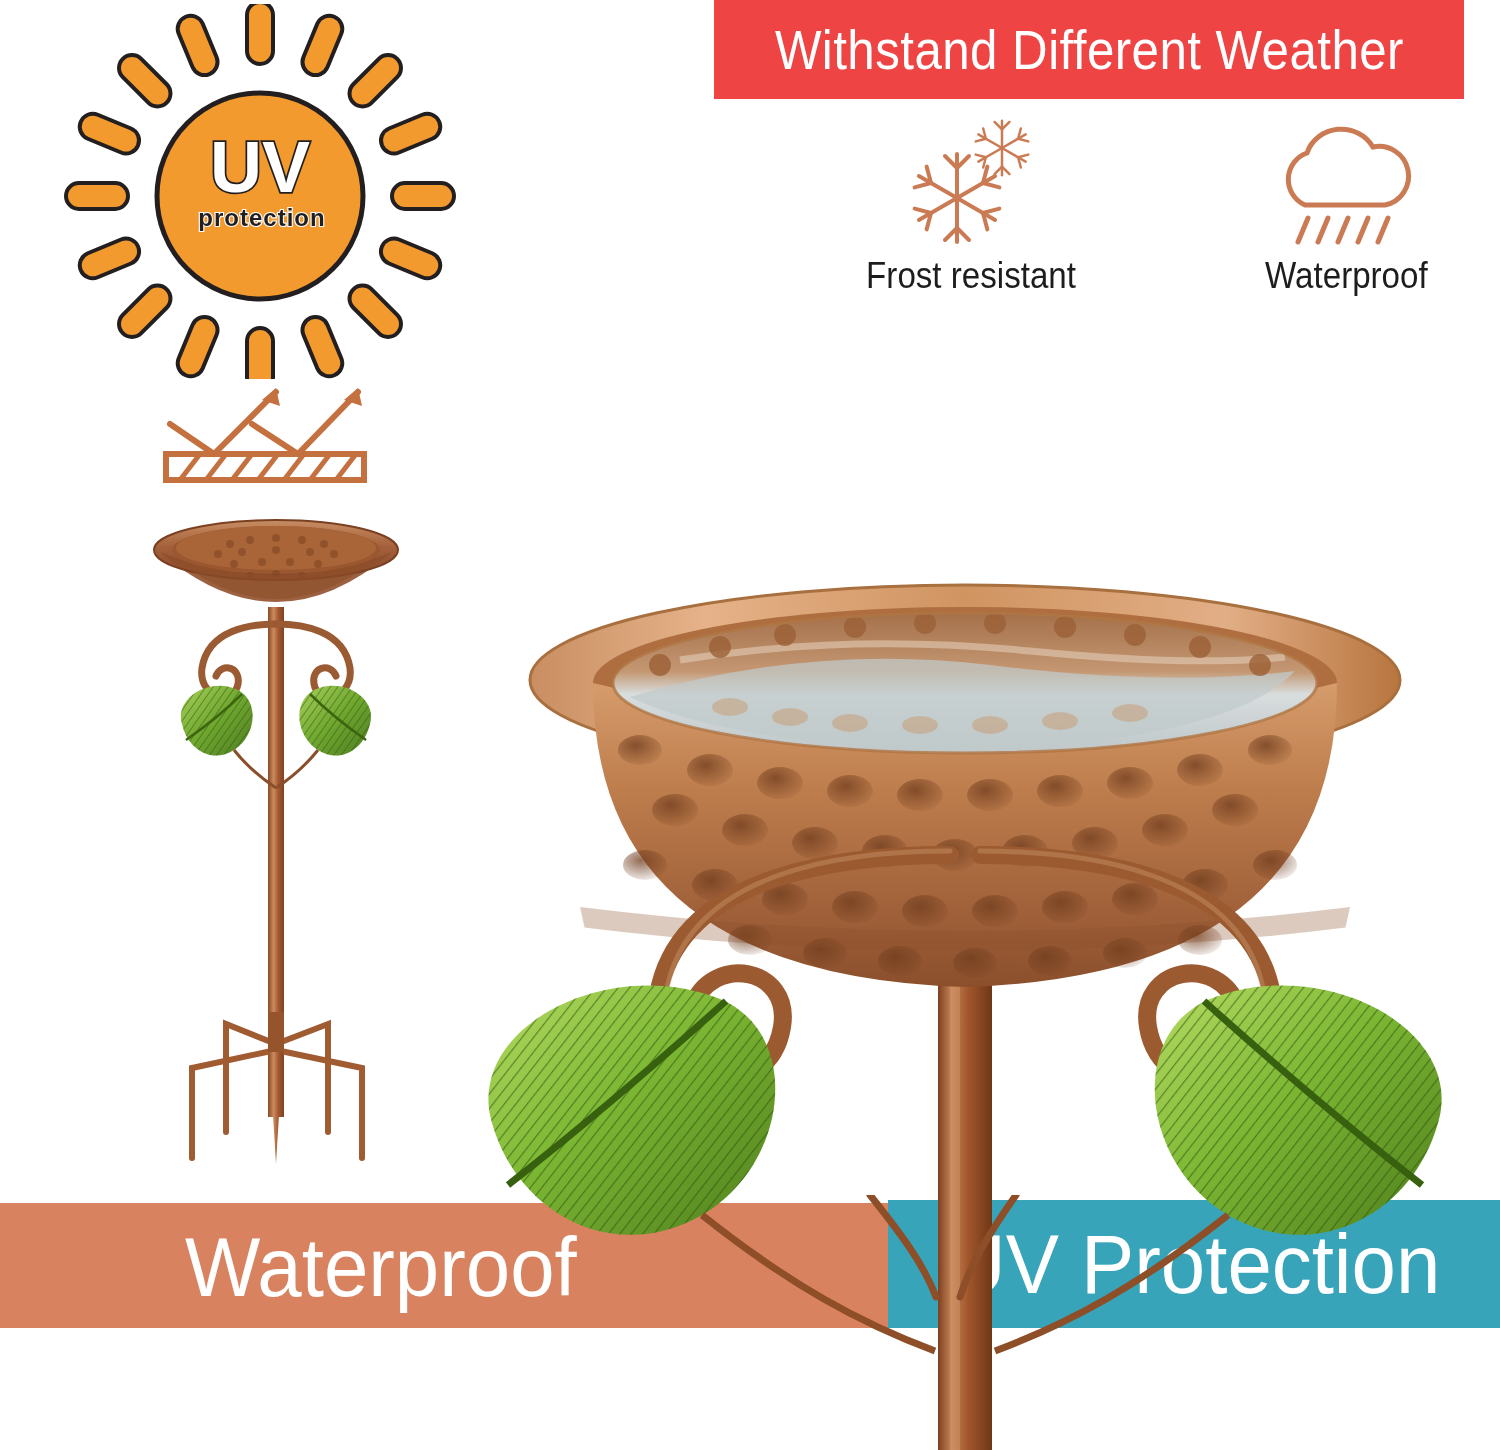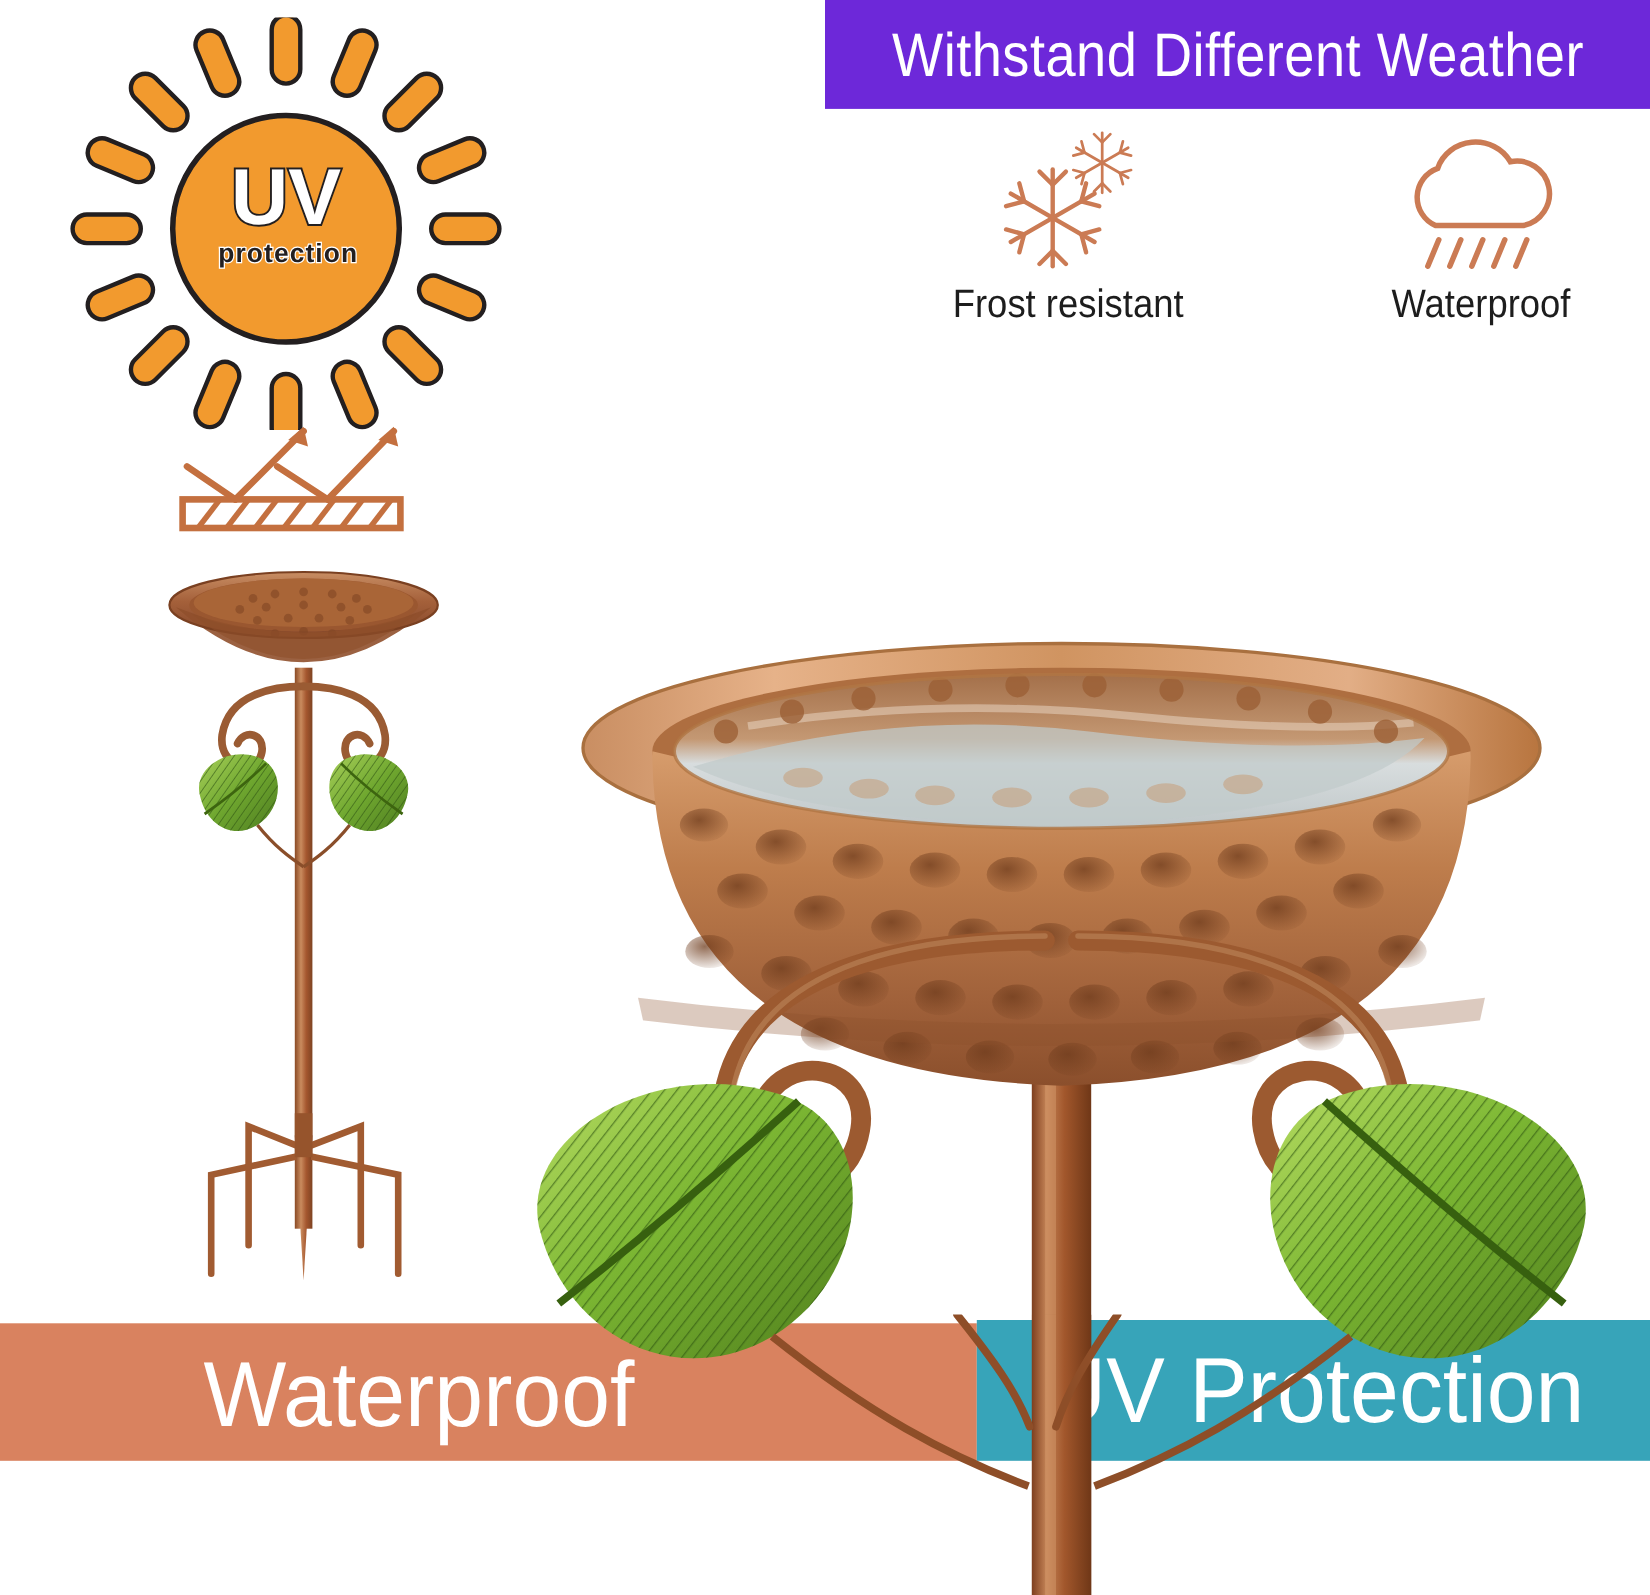--- a/index.html
+++ b/index.html
@@ -14,25 +14,25 @@
     position: relative;
     width: 1500px;
     height: 1450px;
     background: #ffffff;
     overflow: hidden;
   }
 
   
   .header-banner {
     position: absolute;
-    left: 750px;
+    left: 714px;
     top: 0px;
     width: 750px;
     height: 99px;
-    background: #6d28d9;
+    background: #ef4444;
     display: flex;
     align-items: center;
     justify-content: center;
   }
   .header-banner-title {
     color: #ffffff;
     font-size: 56px;
     line-height: 1;
     letter-spacing: 0.5px;
     font-family: "Liberation Sans Narrow", "Liberation Sans", sans-serif;
@@ -70,21 +70,21 @@
     margin-top: 8px;
     white-space: nowrap;
     font-family: "Liberation Sans Narrow", "Liberation Sans", sans-serif;
     transform: scaleX(0.92);
   }
 
   
   .uv-badge {
     position: absolute;
     left: 62px;
-    top: 16px;
+    top: 4px;
     width: 400px;
     height: 375px;
   }
   
   .uv-reflect {
     position: absolute;
     left: 152px;
     top: 368px;
     width: 230px;
     height: 120px;

